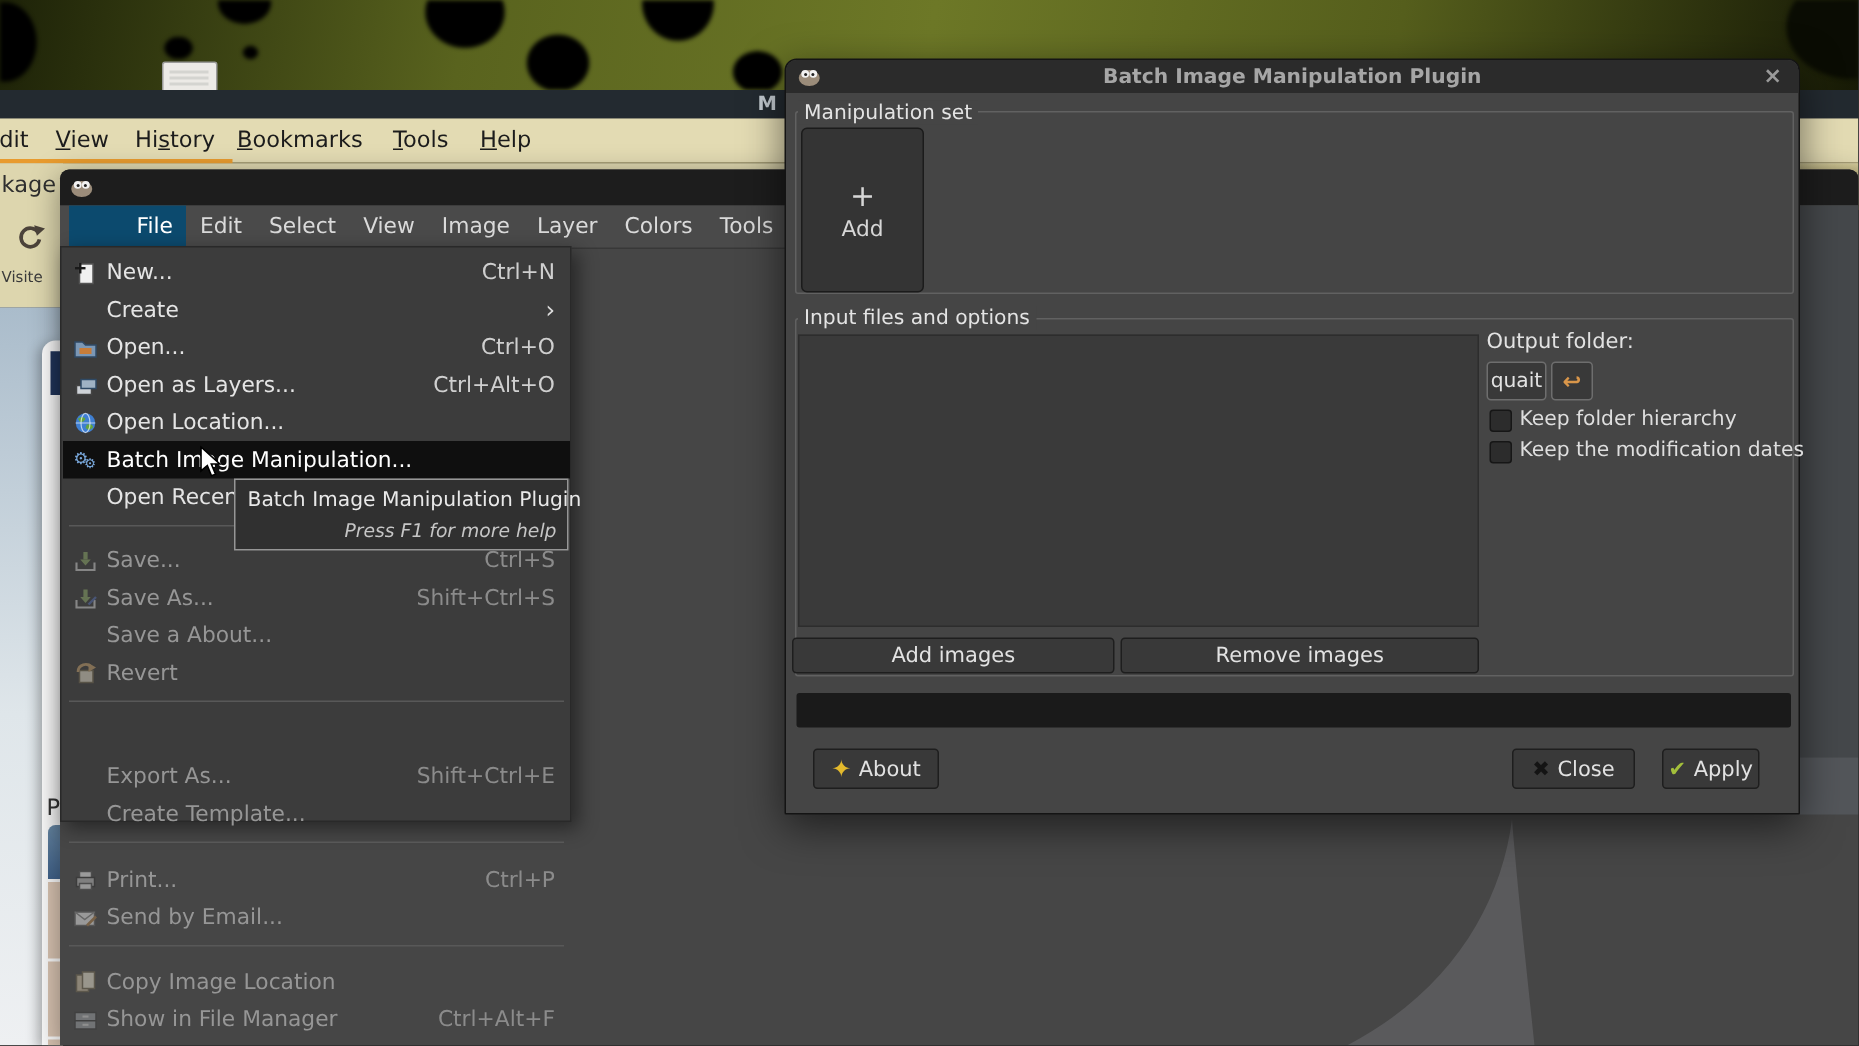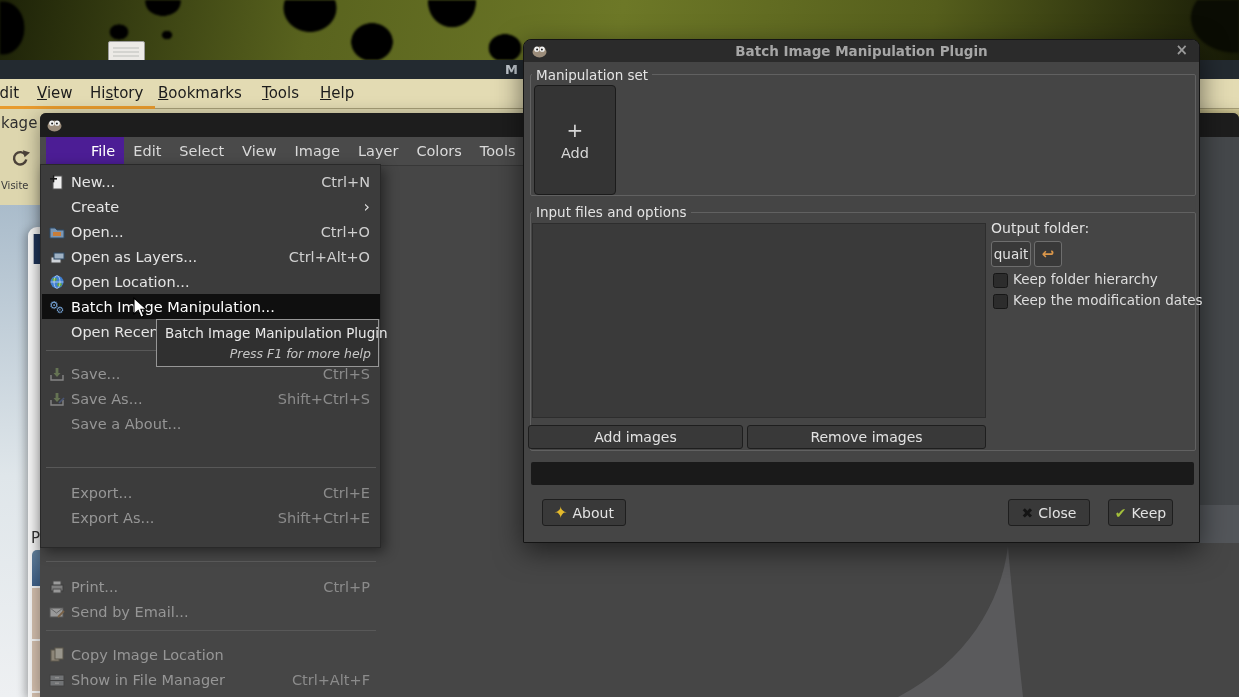--- a/index.html
+++ b/index.html
@@ -53,21 +53,21 @@
   .tanbox{position:absolute;left:32px;width:10px;background:#d9c4b2;}
 
   
   #gimpwin{left:40px;top:113px;width:1199px;height:584px;background:#464646;
     border-radius:6px 6px 0 0;box-shadow:0 5px 20px rgba(0,0,0,.4);}
   #gimptitle{position:absolute;left:0;top:0;right:0;height:24px;background:#1d1d1d;
     border-radius:6px 6px 0 0;}
   #gimpmenubar{position:absolute;left:0;top:24px;right:0;height:28px;background:#4a4a4a;
     border-bottom:1px solid #383838;display:flex;padding-left:6px;font-size:14.5px;color:#dadada;}
   .gm{padding:0 9px;line-height:28px;}
-  .gm.active{background:#4c1d95;color:#fff;padding-left:45px;}
+  .gm.active{background:#0c4a6e;color:#fff;padding-left:45px;}
   #rightdock{left:1200px;top:137px;width:39px;height:368px;background:#45484b;}
   #rightdock2{left:1200px;top:505px;width:39px;height:38px;background:#53565a;}
 
   
   #filemenu{left:40px;top:164px;width:341px;height:384px;background:#3c3c3c;
     border:1px solid #292929;box-sizing:border-box;box-shadow:4px 4px 12px rgba(0,0,0,.45);}
   .mrow{position:absolute;left:1px;width:338px;height:25px;display:flex;align-items:center;
     color:#e4e4e4;font-size:14.5px;}
   .mrow .mi{width:16px;height:16px;margin-left:7px;flex:none;position:relative;}
   .mrow .ml{margin-left:6px;white-space:nowrap;}
@@ -297,35 +297,44 @@
       </span>
       <span class="ml">Save As...</span>
       <span class="ms">Shift+Ctrl+S</span>
     </div>
 
     <div class="mrow dis" style="top:246px">
       <span class="mi"></span>
       <span class="ml">Save a About...</span>
     </div>
 
+    <div class="mrow dis" style="top:271px">
+      <span class="mi">
+        <svg width="16" height="16">
+            <rect x="4" y="6" width="9" height="8" fill="#e8dcc0" stroke="#7a6a45"></rect>
+            <path d="M3,7 A5,5 0 0 1 12,4" fill="none" stroke="#d8a050" stroke-width="1.8"></path>
+            <polygon points="10,1 15,4 10,7" fill="#d8a050"></polygon>
+          </svg>
+      </span>
+      <span class="ml">Revert</span>
+    </div>
 
     <div class="msep" style="top:302px"></div>
 
-    <div class="mrow dis" style="top:315px">
-      <span class="mi"></span>
-      <span class="ml">Export...</span>
-      <span class="ms">Ctrl+E</span>
-    </div>
 
     <div class="mrow dis" style="top:340px">
       <span class="mi"></span>
       <span class="ml">Export As...</span>
       <span class="ms">Shift+Ctrl+E</span>
     </div>
 
+    <div class="mrow dis" style="top:365px">
+      <span class="mi"></span>
+      <span class="ml">Create Template...</span>
+    </div>
 
     <div class="msep" style="top:396px"></div>
 
     <div class="mrow dis" style="top:409px">
       <span class="mi">
         <svg width="16" height="16">
             <rect x="4" y="2" width="8" height="5" fill="#f0f0f0" stroke="#555"></rect>
             <rect x="2" y="6" width="12" height="6" fill="#b9b9b9" stroke="#333"></rect>
             <rect x="4" y="10" width="8" height="4" fill="#e8e8e8" stroke="#555"></rect>
           </svg>
@@ -417,21 +426,21 @@
     <div class="gbtn" id="aboutbtn">
       <span class="bglyph" id="aboutglyph">✦</span>
       <span>About</span>
     </div>
     <div class="gbtn" id="closebtn">
       <span class="bglyph" id="closeglyph">✖</span>
       <span>Close</span>
     </div>
     <div class="gbtn" id="applybtn">
       <span class="bglyph" id="applyglyph">✔</span>
-      <span>Keep</span>
+      <span>Apply</span>
     </div>
   </div>
 
   <svg class="abs" id="cursor" width="19" height="22" viewBox="0 0 19 22">
     <polygon points="1,1 1,17 5.2,13.4 8,20.2 10.7,19.1 7.9,12.3 13.5,12.3" fill="#fff" stroke="#000" stroke-width="1.1"></polygon>
   </svg>
 
 </div>
 
 </body></html>

